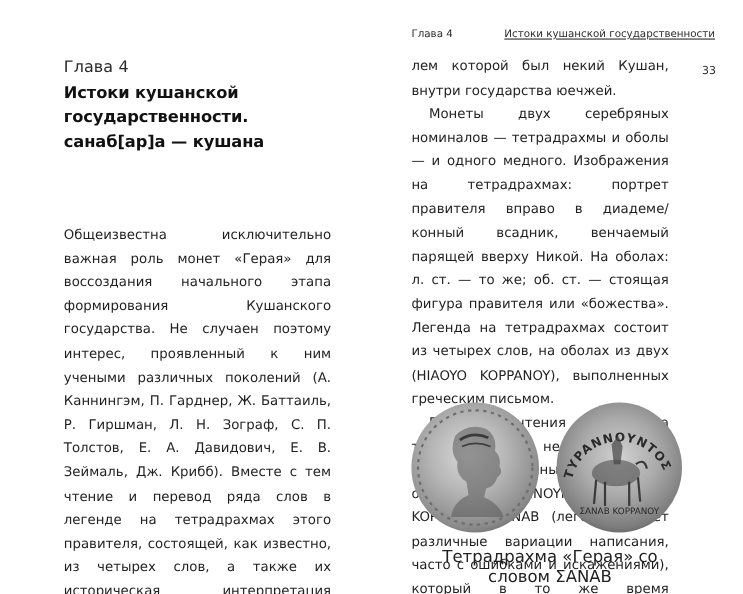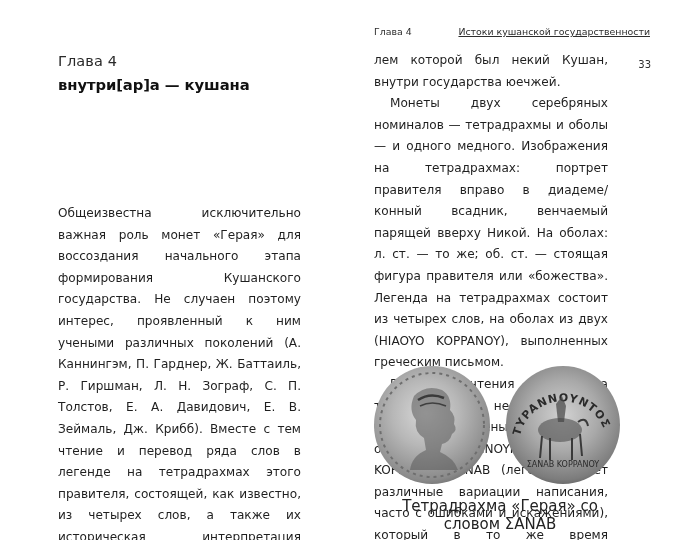--- a/index.html
+++ b/index.html
@@ -59,21 +59,22 @@
     position: absolute; left: 36px; top: 497px; width: 252px; text-align: center;
     font-size: 15px; color: #222;
   }
 </style>
 </head>
 <body>
 
 <div class="page page-left">
   <div class="chapter-label">Глава 4</div>
   <div class="chapter-title">
-    <div>внутри[ар]а — кушана</div>
+    <div>Истоки кушанской государственности.</div>
+    <div>санаб[ар]а — кушана</div>
   </div>
   <div class="body-text body-left">
     <p>Общеизвестна исключительно важная роль монет «Герая» для воссоздания начального этапа формирования Кушанского государства. Не случаен поэтому интерес, проявленный к ним учеными различных поколений (А. Каннингэм, П. Гарднер, Ж. Баттаиль, Р. Гиршман, Л. Н. Зограф, С. П. Толстов, Е. А. Давидович, Е. В. Зеймаль, Дж. Крибб). Вместе с тем чтение и перевод ряда слов в легенде на тетрадрахмах этого правителя, состоящей, как известно, из четырех слов, а также их историческая интерпретация остаются во многом дискуссионными.</p>
 
   </div>
 </div>
 
 <div class="page page-right">
   <div class="running-head rh-left">Глава 4</div>
   <div class="running-head rh-right">Истоки кушанской государственности</div>

